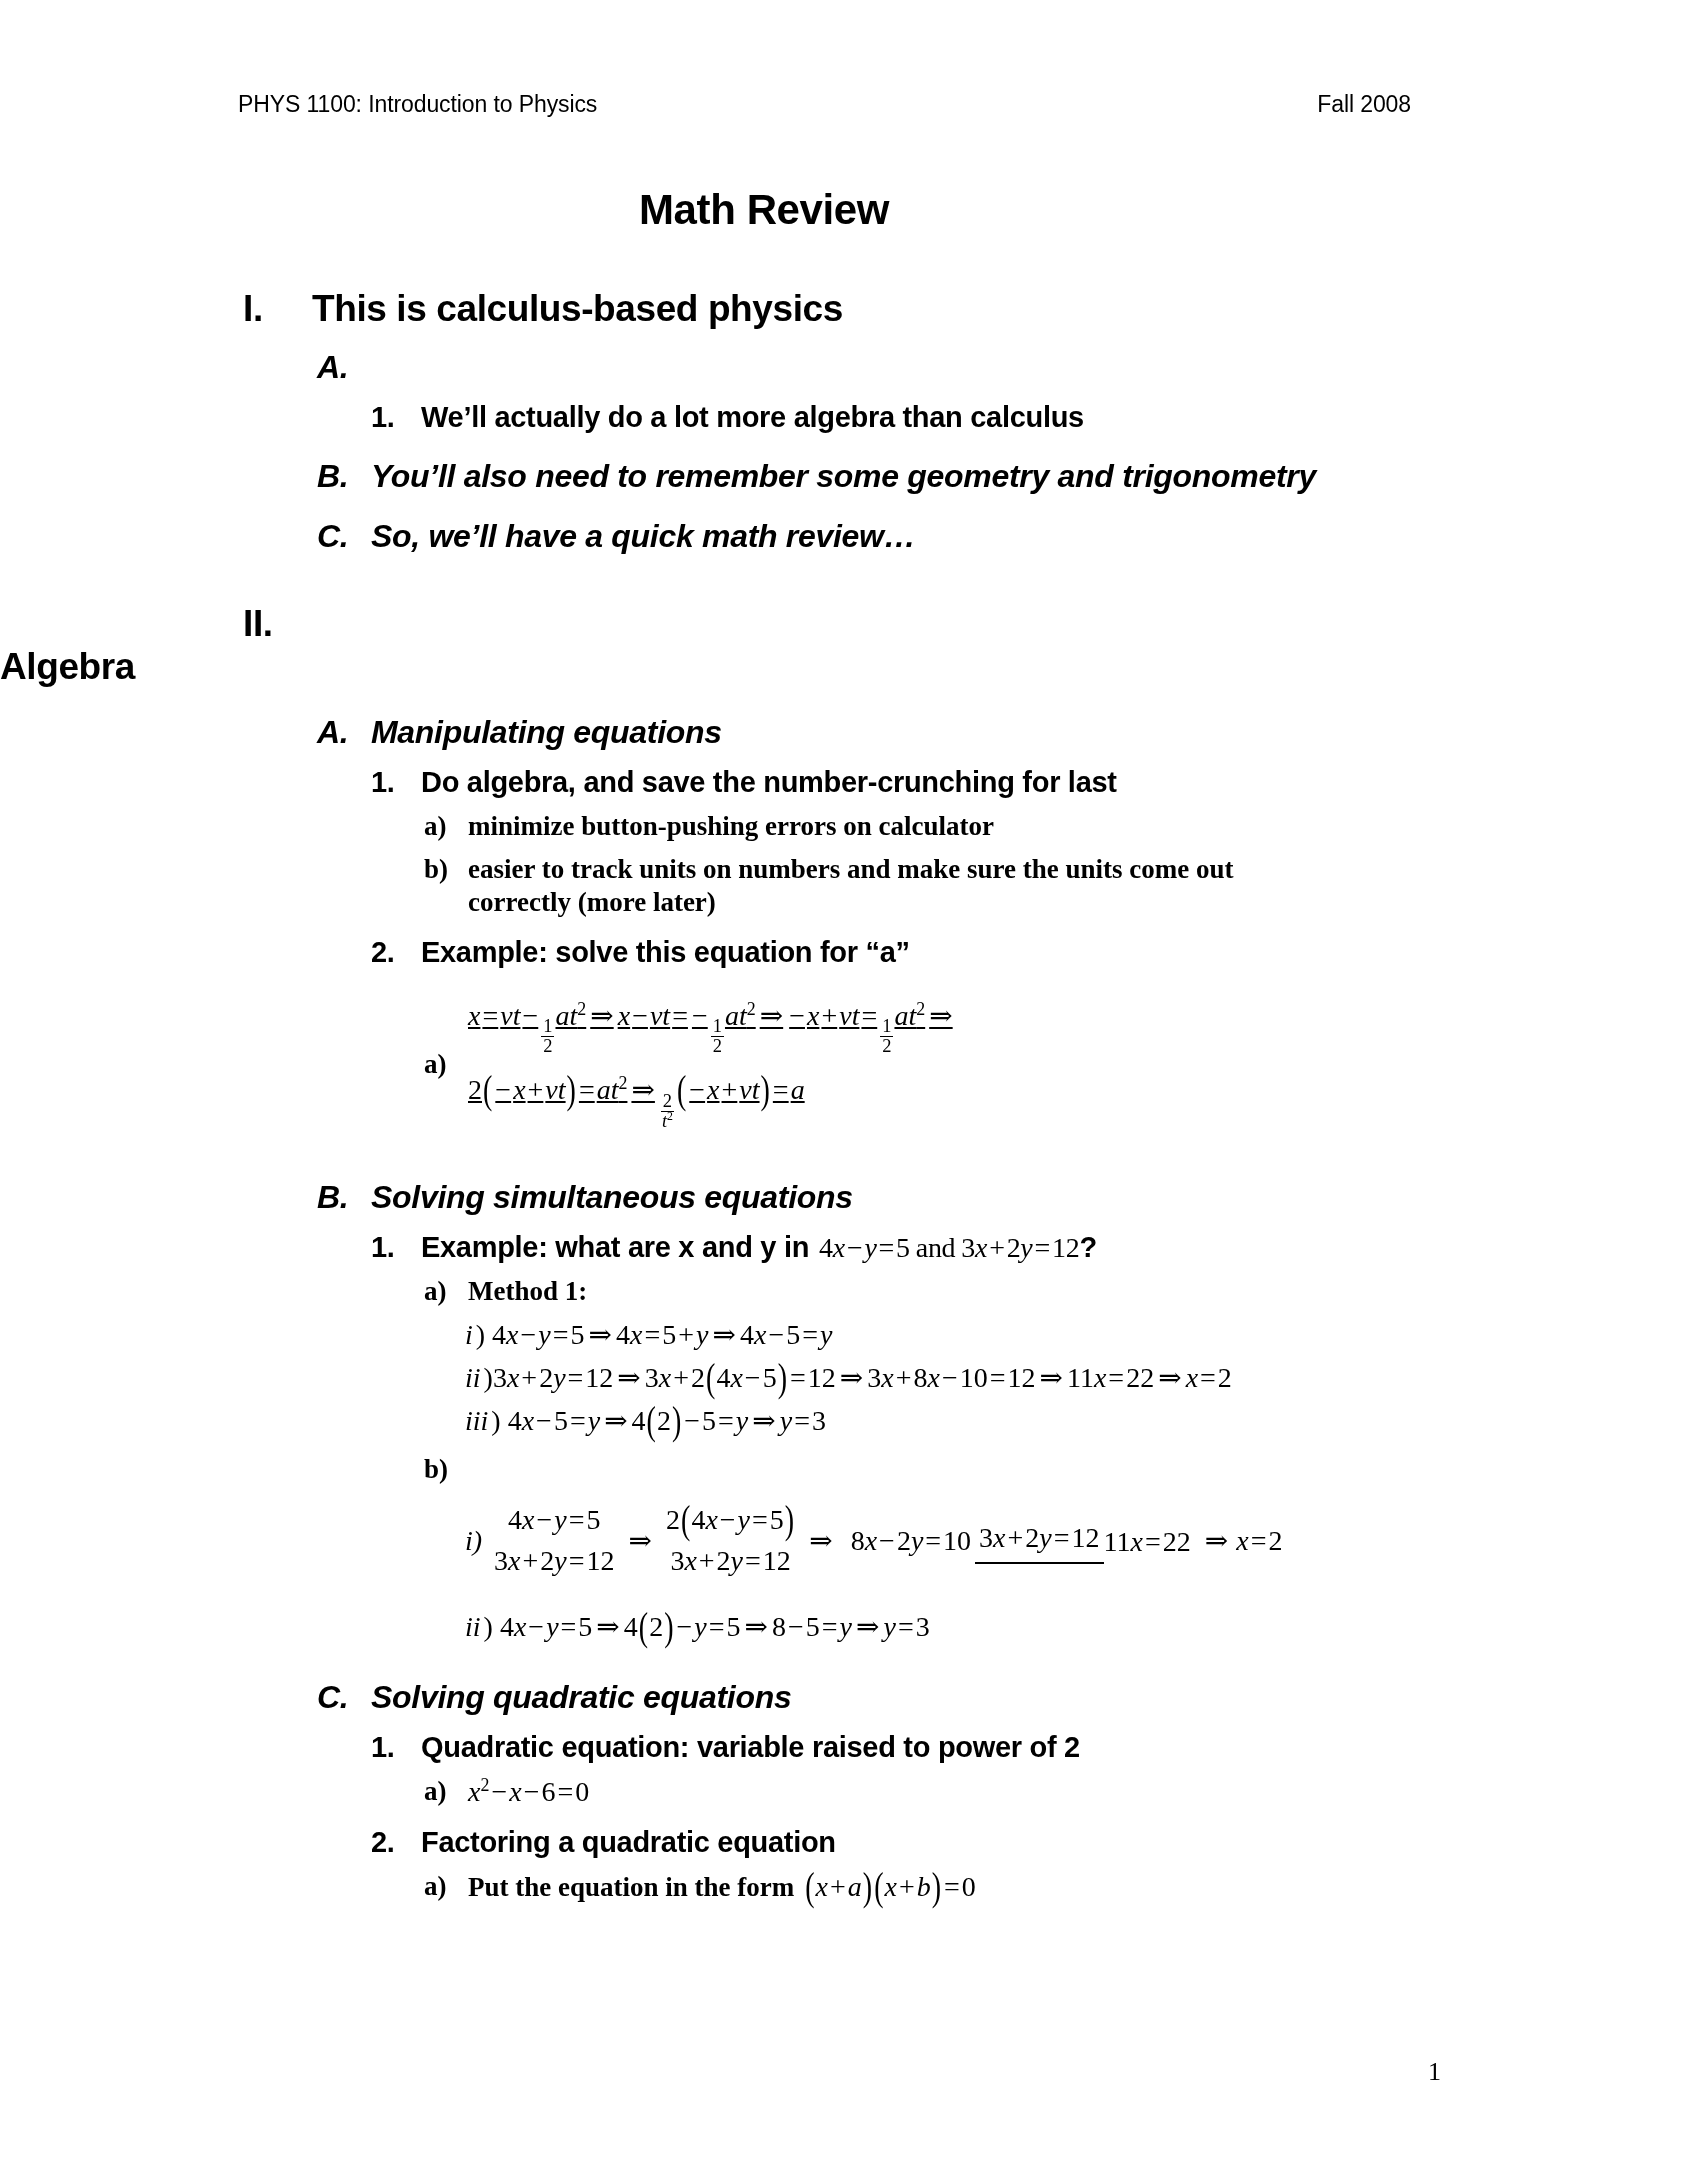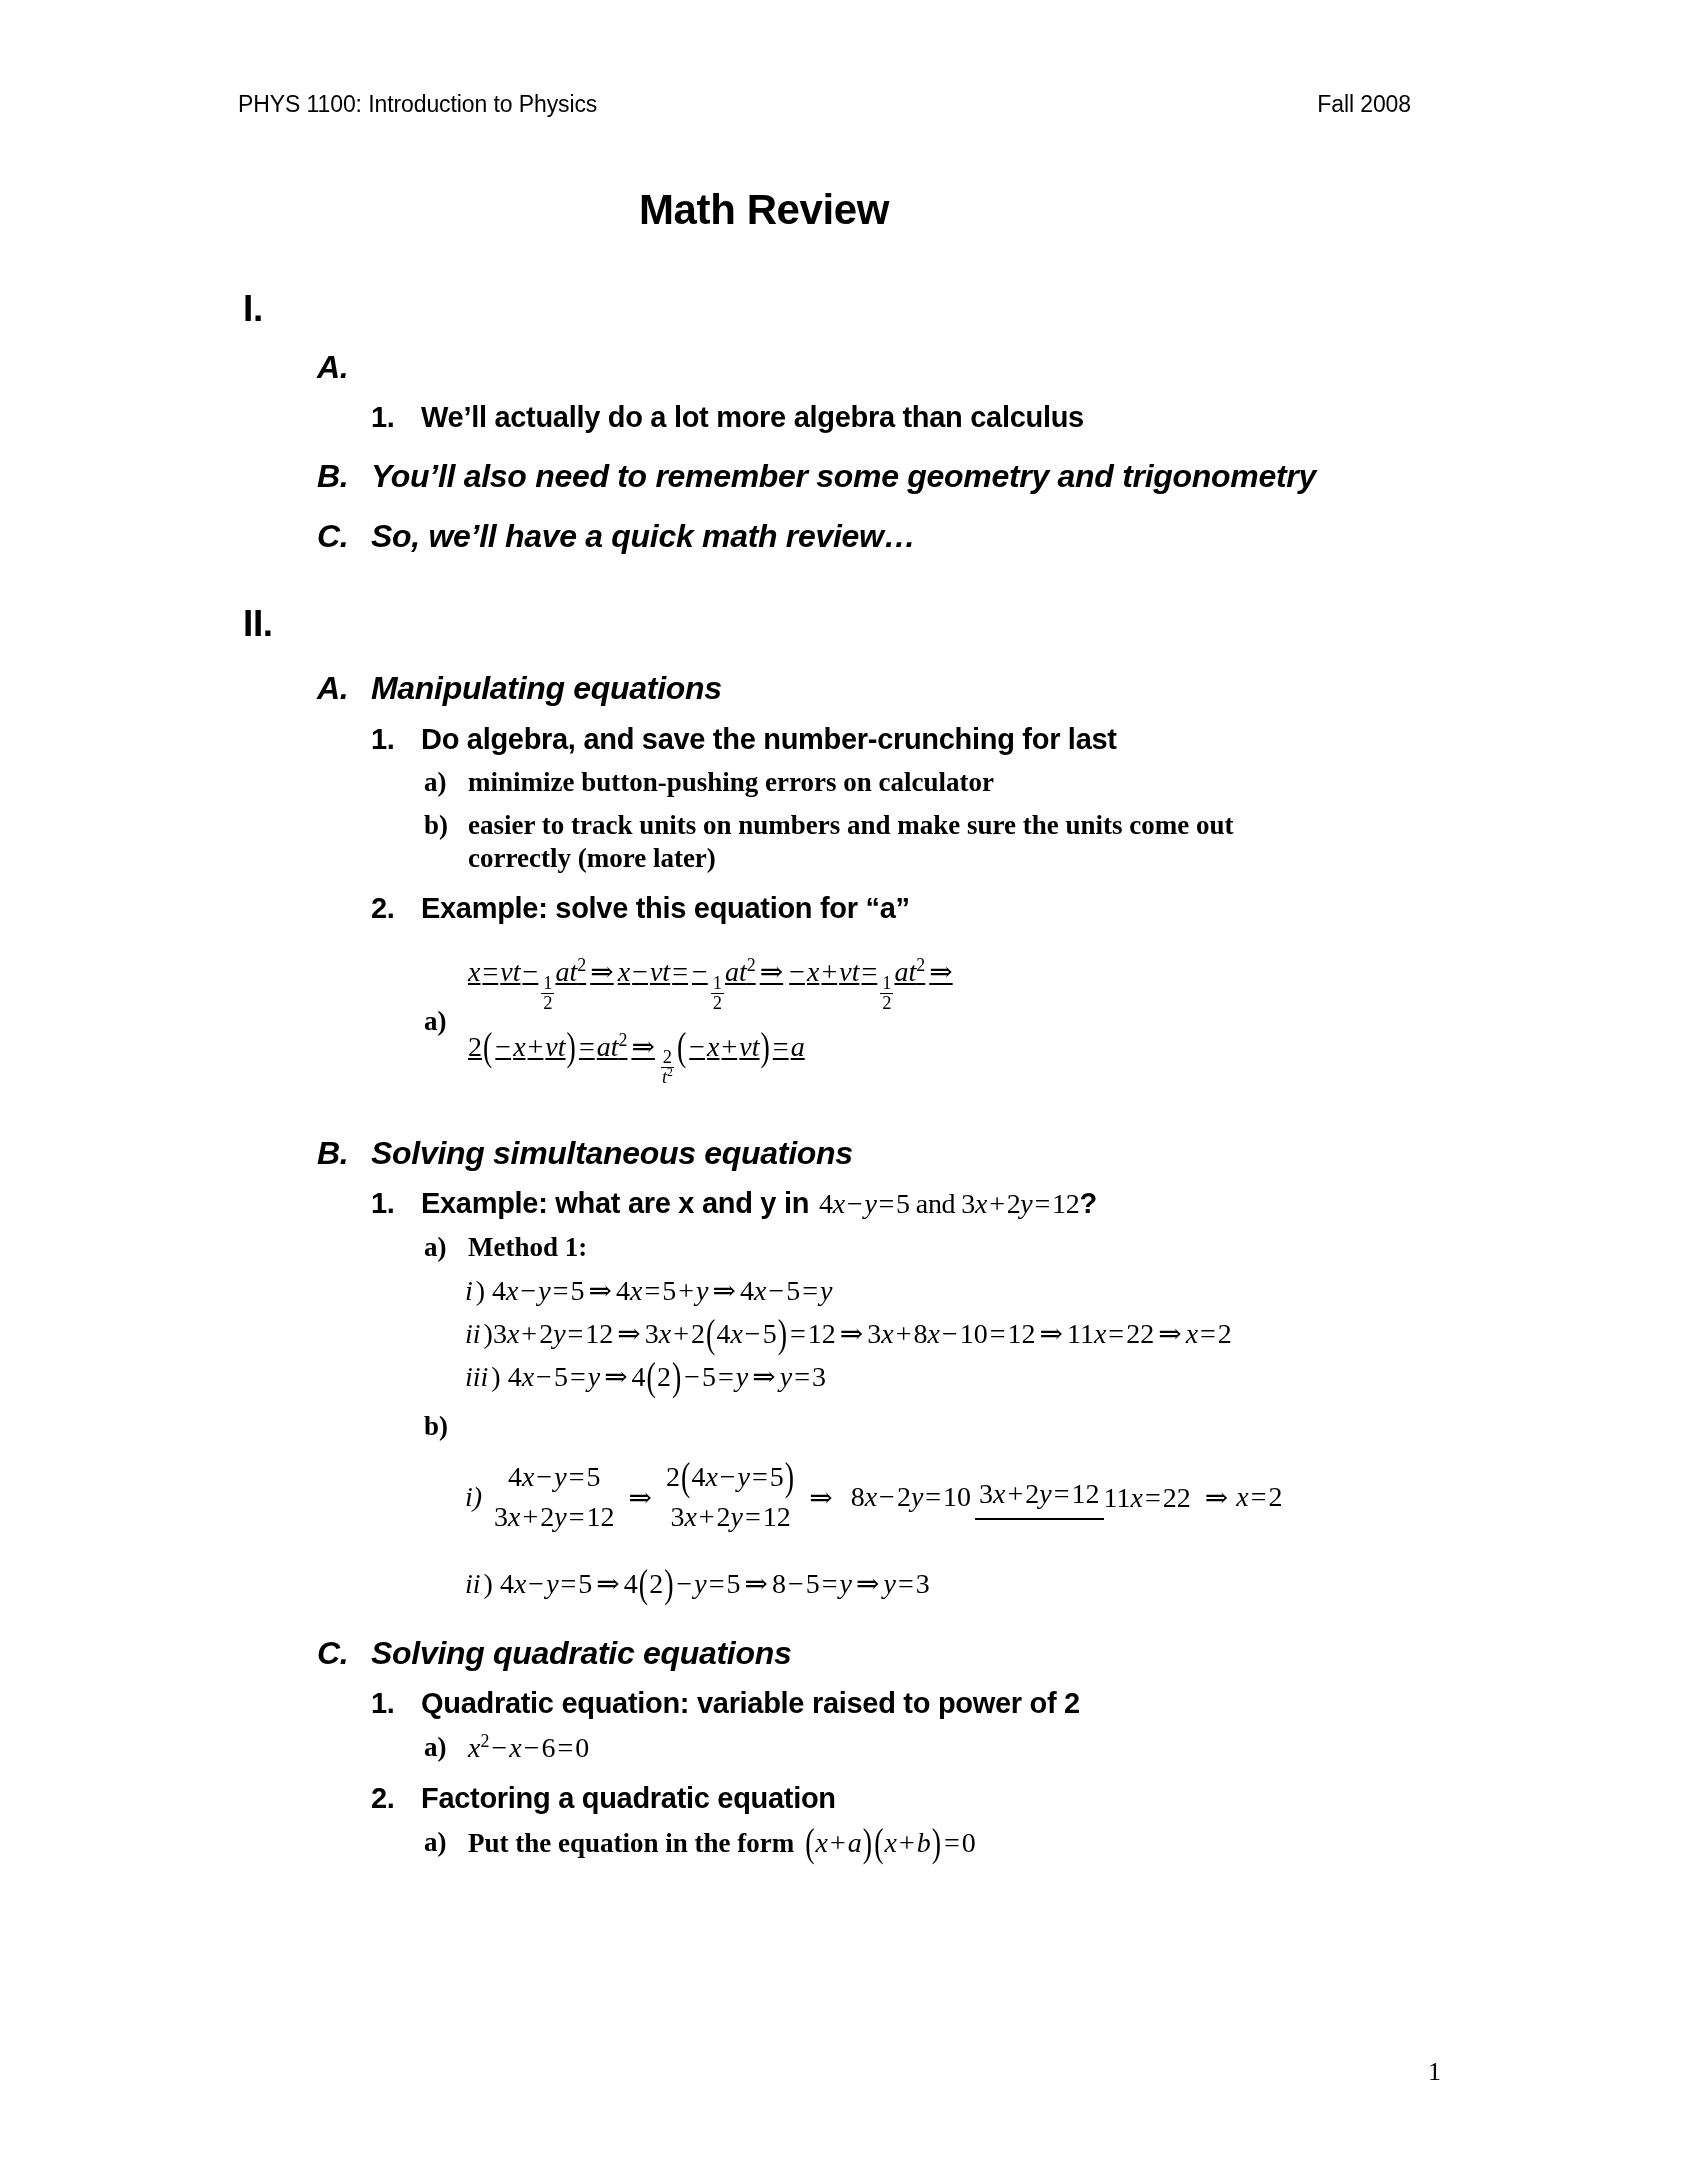--- a/index.html
+++ b/index.html
@@ -232,20 +232,21 @@
     <span class="rh-left">PHYS 1100: Introduction to Physics</span>
     <span class="rh-right">Fall 2008</span>
   </div>
 
   <div class="doctitle">Math Review</div>
 
   <div class="body">
 
     <div class="row lvl1">
       <span class="mk">I.</span>
+      <span class="tx">This is calculus-based physics</span>
     </div>
 
     <div class="row lvl2">
       <span class="mk">A.</span>
     </div>
 
     <div class="row lvl3">
       <span class="mk">1.</span>
       <span class="tx">We’ll actually do a lot more algebra than calculus</span>
     </div>
@@ -255,20 +256,21 @@
       <span class="tx" style="max-width:965px;">You’ll also need to remember some geometry and trigonometry</span>
     </div>
 
     <div class="row lvl2" style="margin-top:22px;">
       <span class="mk">C.</span>
       <span class="tx">So, we’ll have a quick math review…</span>
     </div>
 
     <div class="row lvl1" style="margin-top:46px;flex-direction:column;">
       <span class="mk">II.</span>
+      <span class="tx">Algebra</span>
     </div>
 
     <div class="row lvl2" style="margin-top:24px;">
       <span class="mk">A.</span>
       <span class="tx">Manipulating equations</span>
     </div>
 
     <div class="row lvl3">
       <span class="mk">1.</span>
       <span class="tx">Do algebra, and save the number-crunching for last</span>

